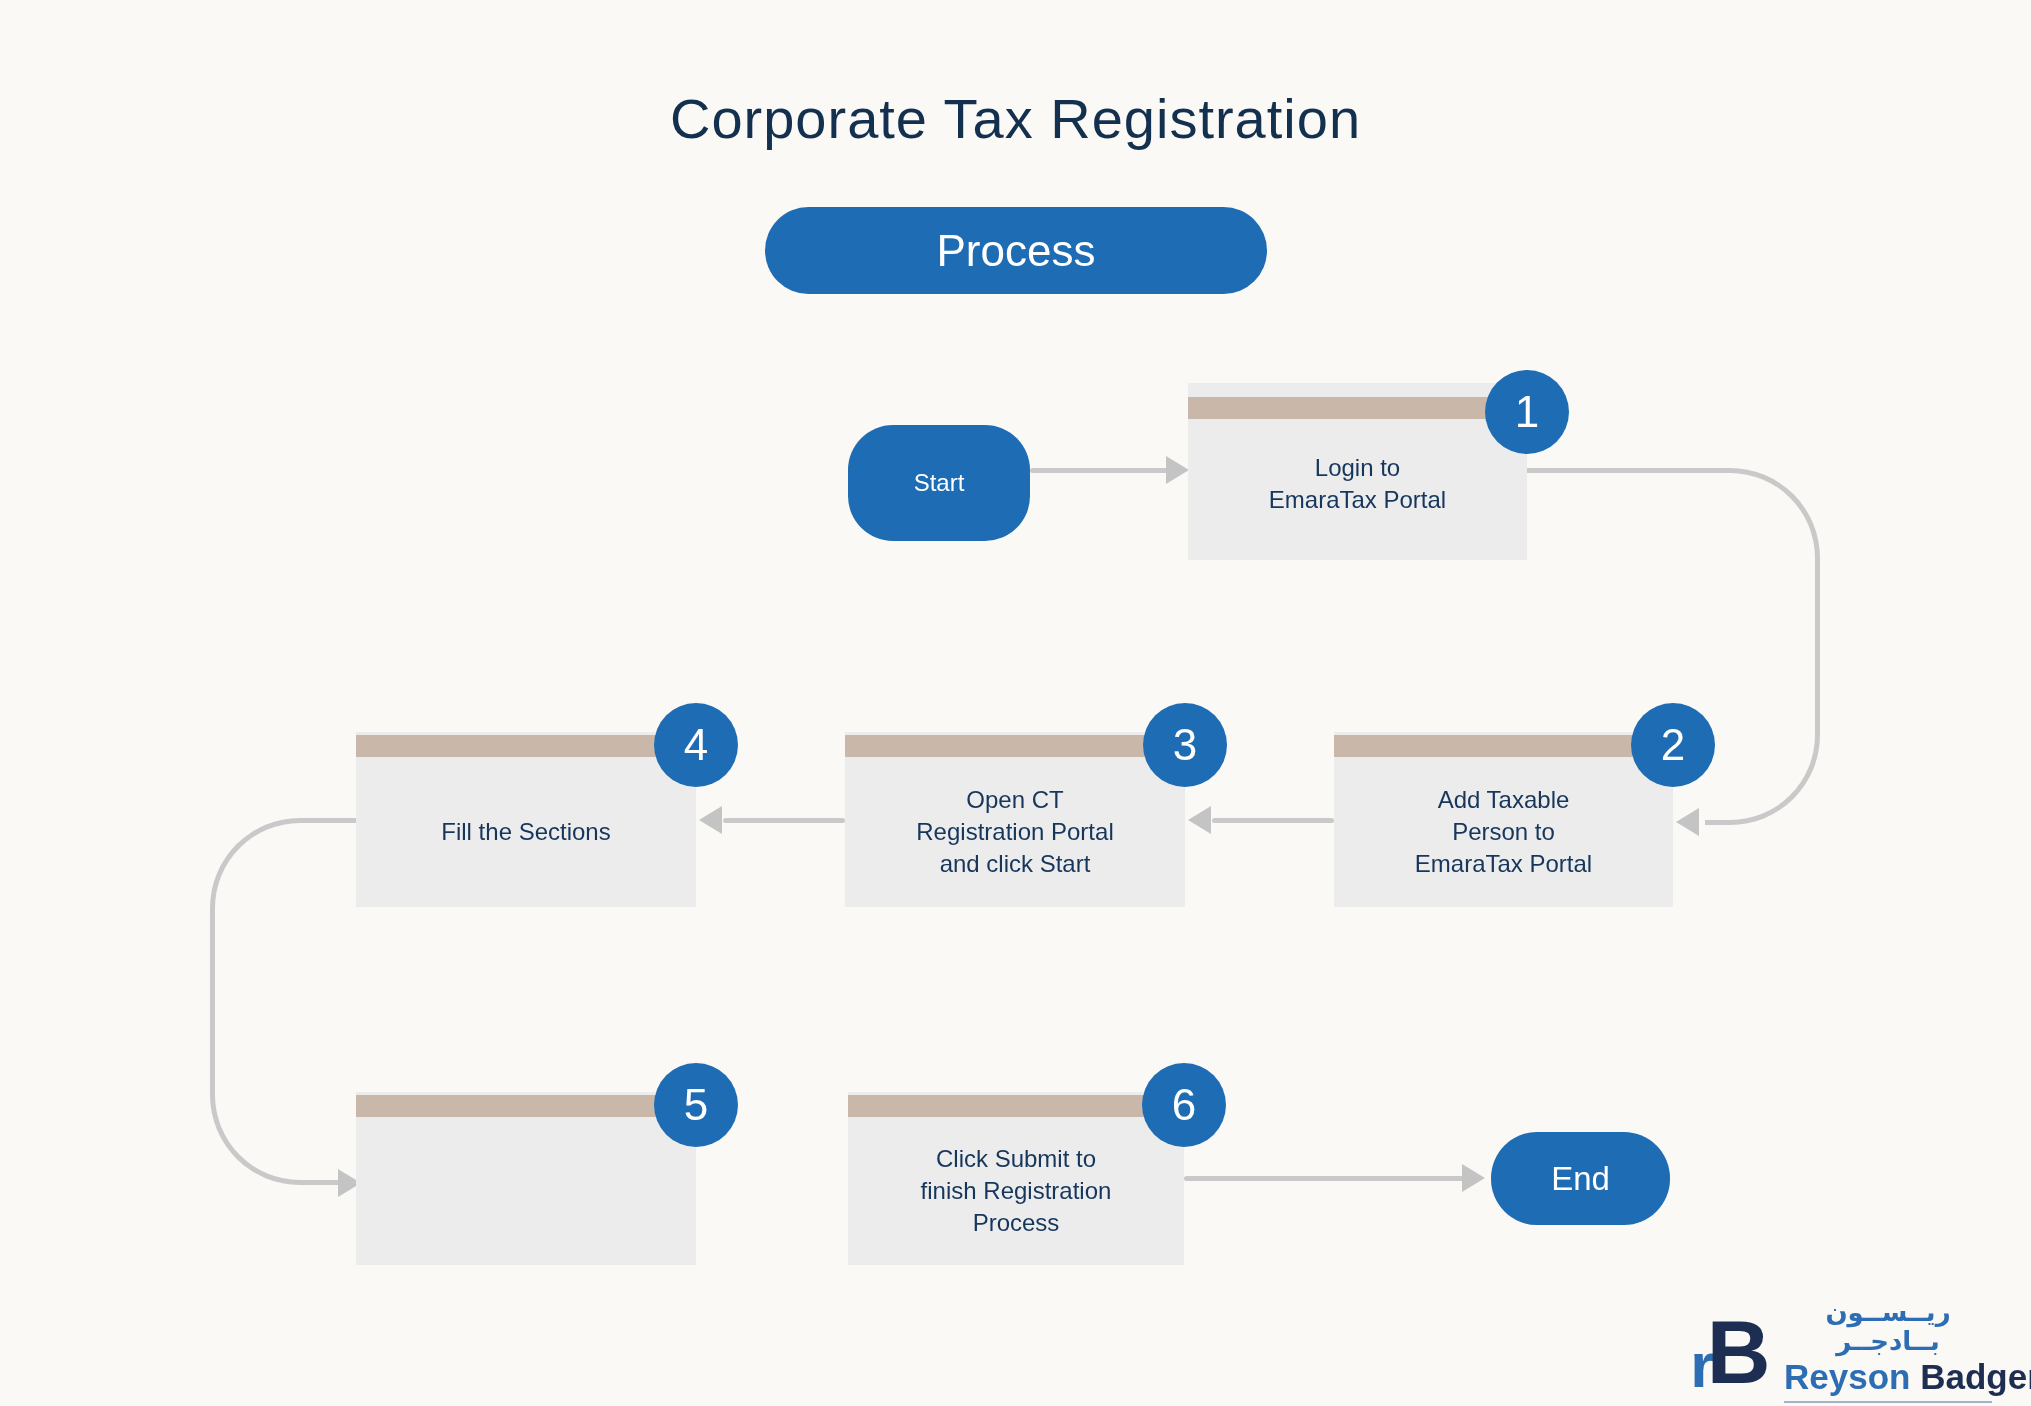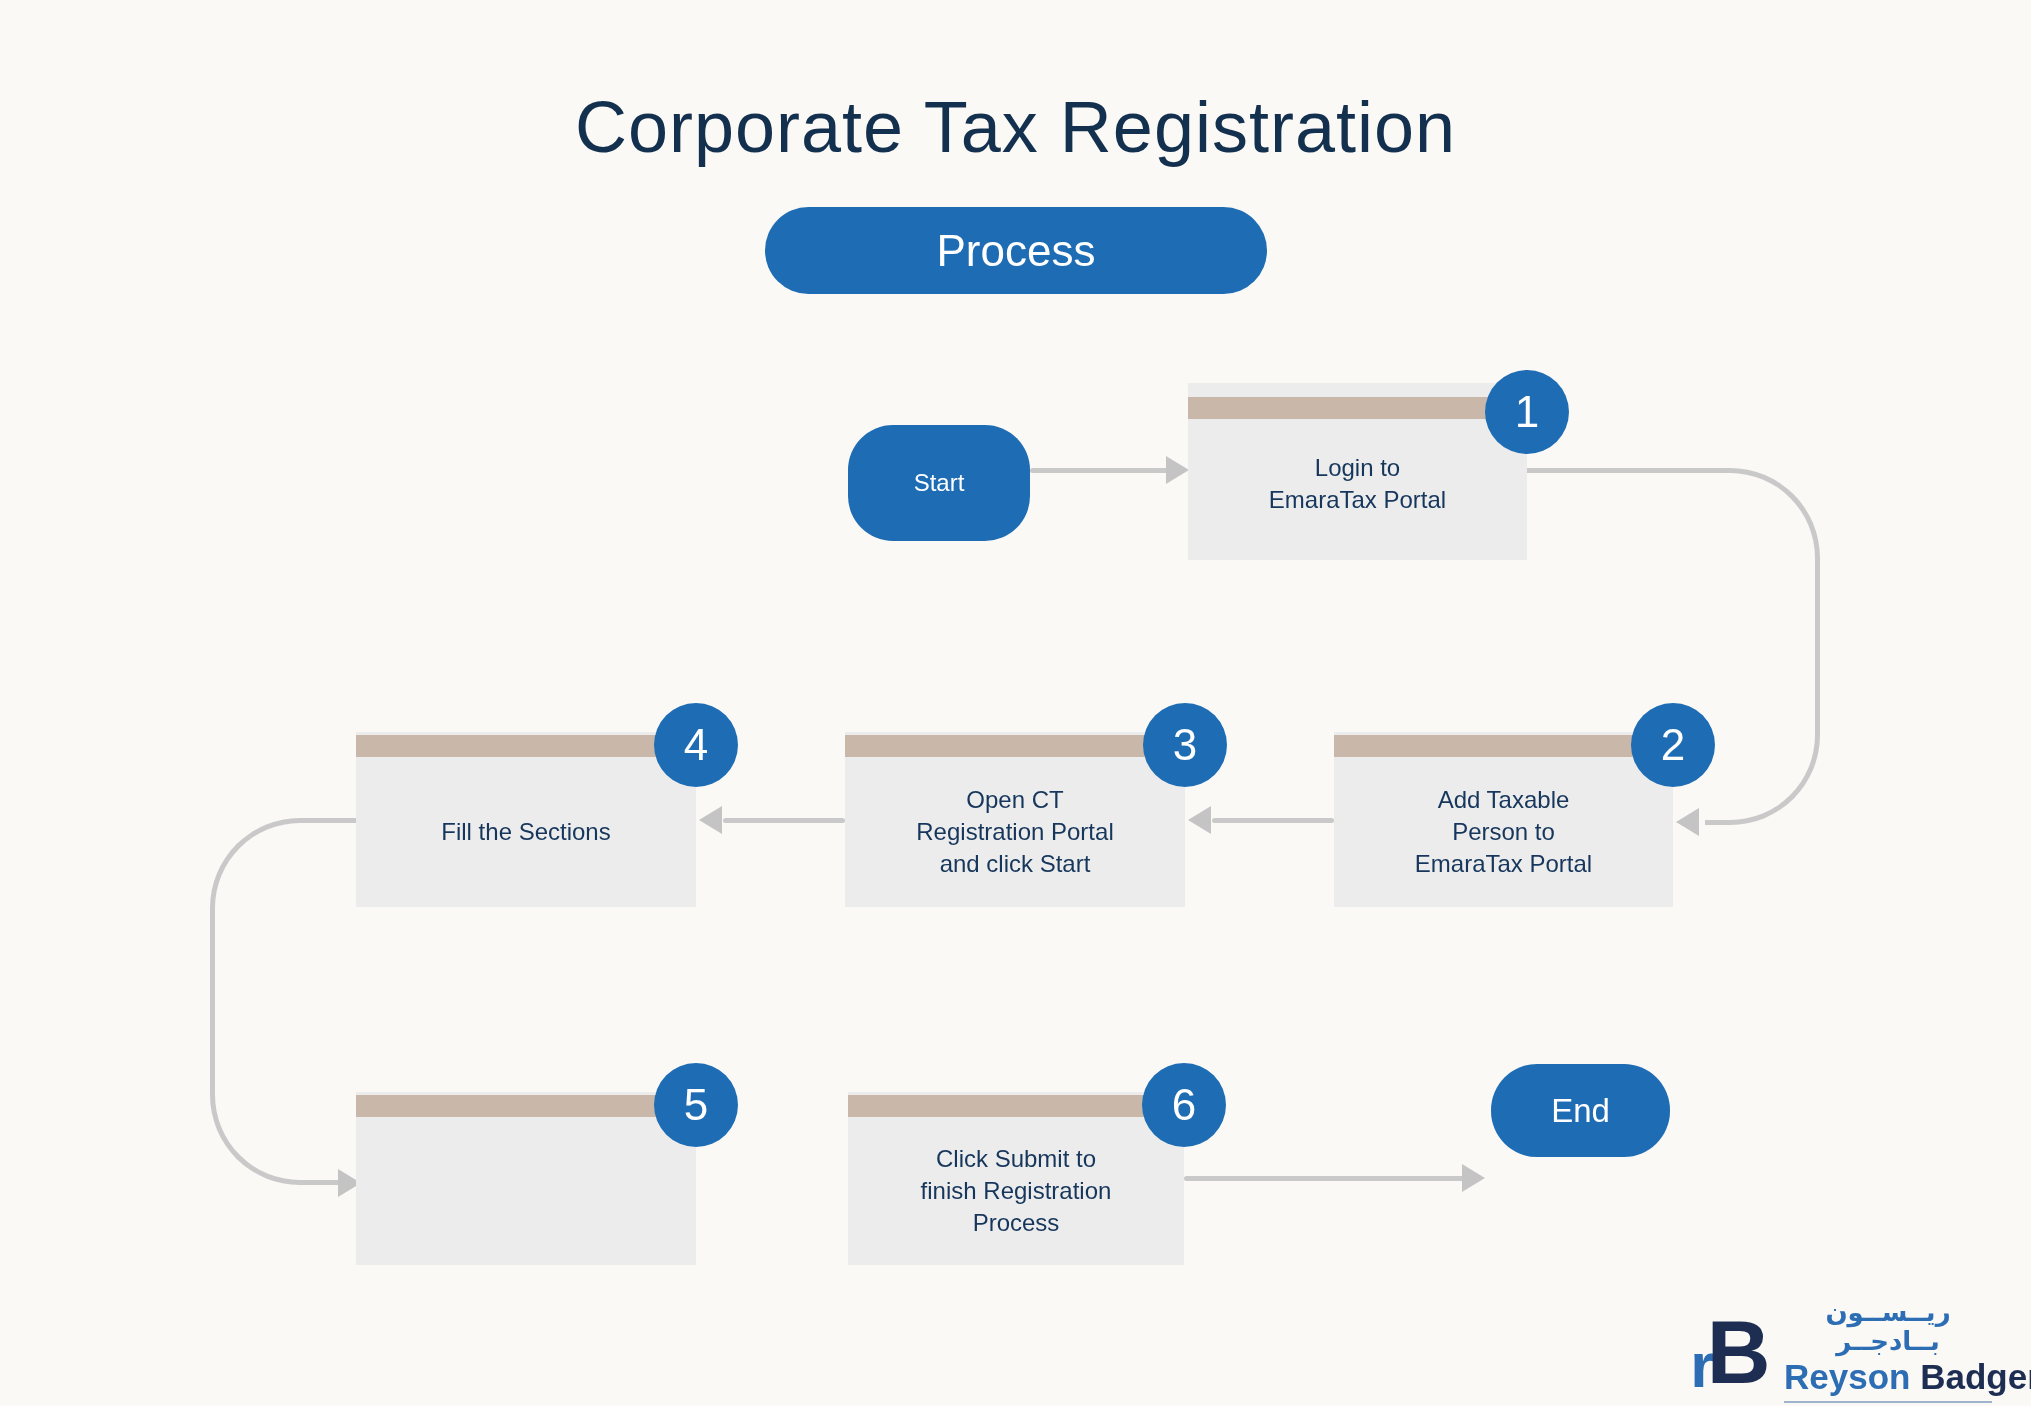--- a/index.html
+++ b/index.html
@@ -4,30 +4,30 @@
 <style>
   html,body{margin:0;padding:0;background:#e8e8e8;}
   .canvas{
     position:relative;width:2031px;height:1406px;overflow:hidden;
     background:#faf9f6;
     font-family:"Liberation Sans","DejaVu Sans",sans-serif;
   }
   
   .title{
     position:absolute;left:0;top:86px;width:100%;
-    text-align:center;font-size:72px;font-weight:500;
+    text-align:center;font-size:56px;font-weight:500;
     color:#14304f;letter-spacing:1px;
   }
   .pill{
     position:absolute;background:#1e6cb4;color:#ffffff;
     display:flex;align-items:center;justify-content:center;
   }
   .process-pill{left:765px;top:207px;width:502px;height:87px;border-radius:44px;font-size:44px;}
   .start-pill{left:848px;top:425px;width:182px;height:116px;border-radius:45px;font-size:24px;}
-  .end-pill{left:1491px;top:1064px;width:179px;height:93px;border-radius:46px;font-size:33px;}
+  .end-pill{left:1491px;top:1132px;width:179px;height:93px;border-radius:46px;font-size:33px;}
   
   .box{
     position:absolute;background:#ececec;
     display:flex;align-items:center;justify-content:center;
     padding-top:25px;box-sizing:border-box;
   }
   .box-label{
     color:#16365c;font-size:24px;line-height:1.34;font-weight:500;
     text-align:center;white-space:pre-line;
   }

